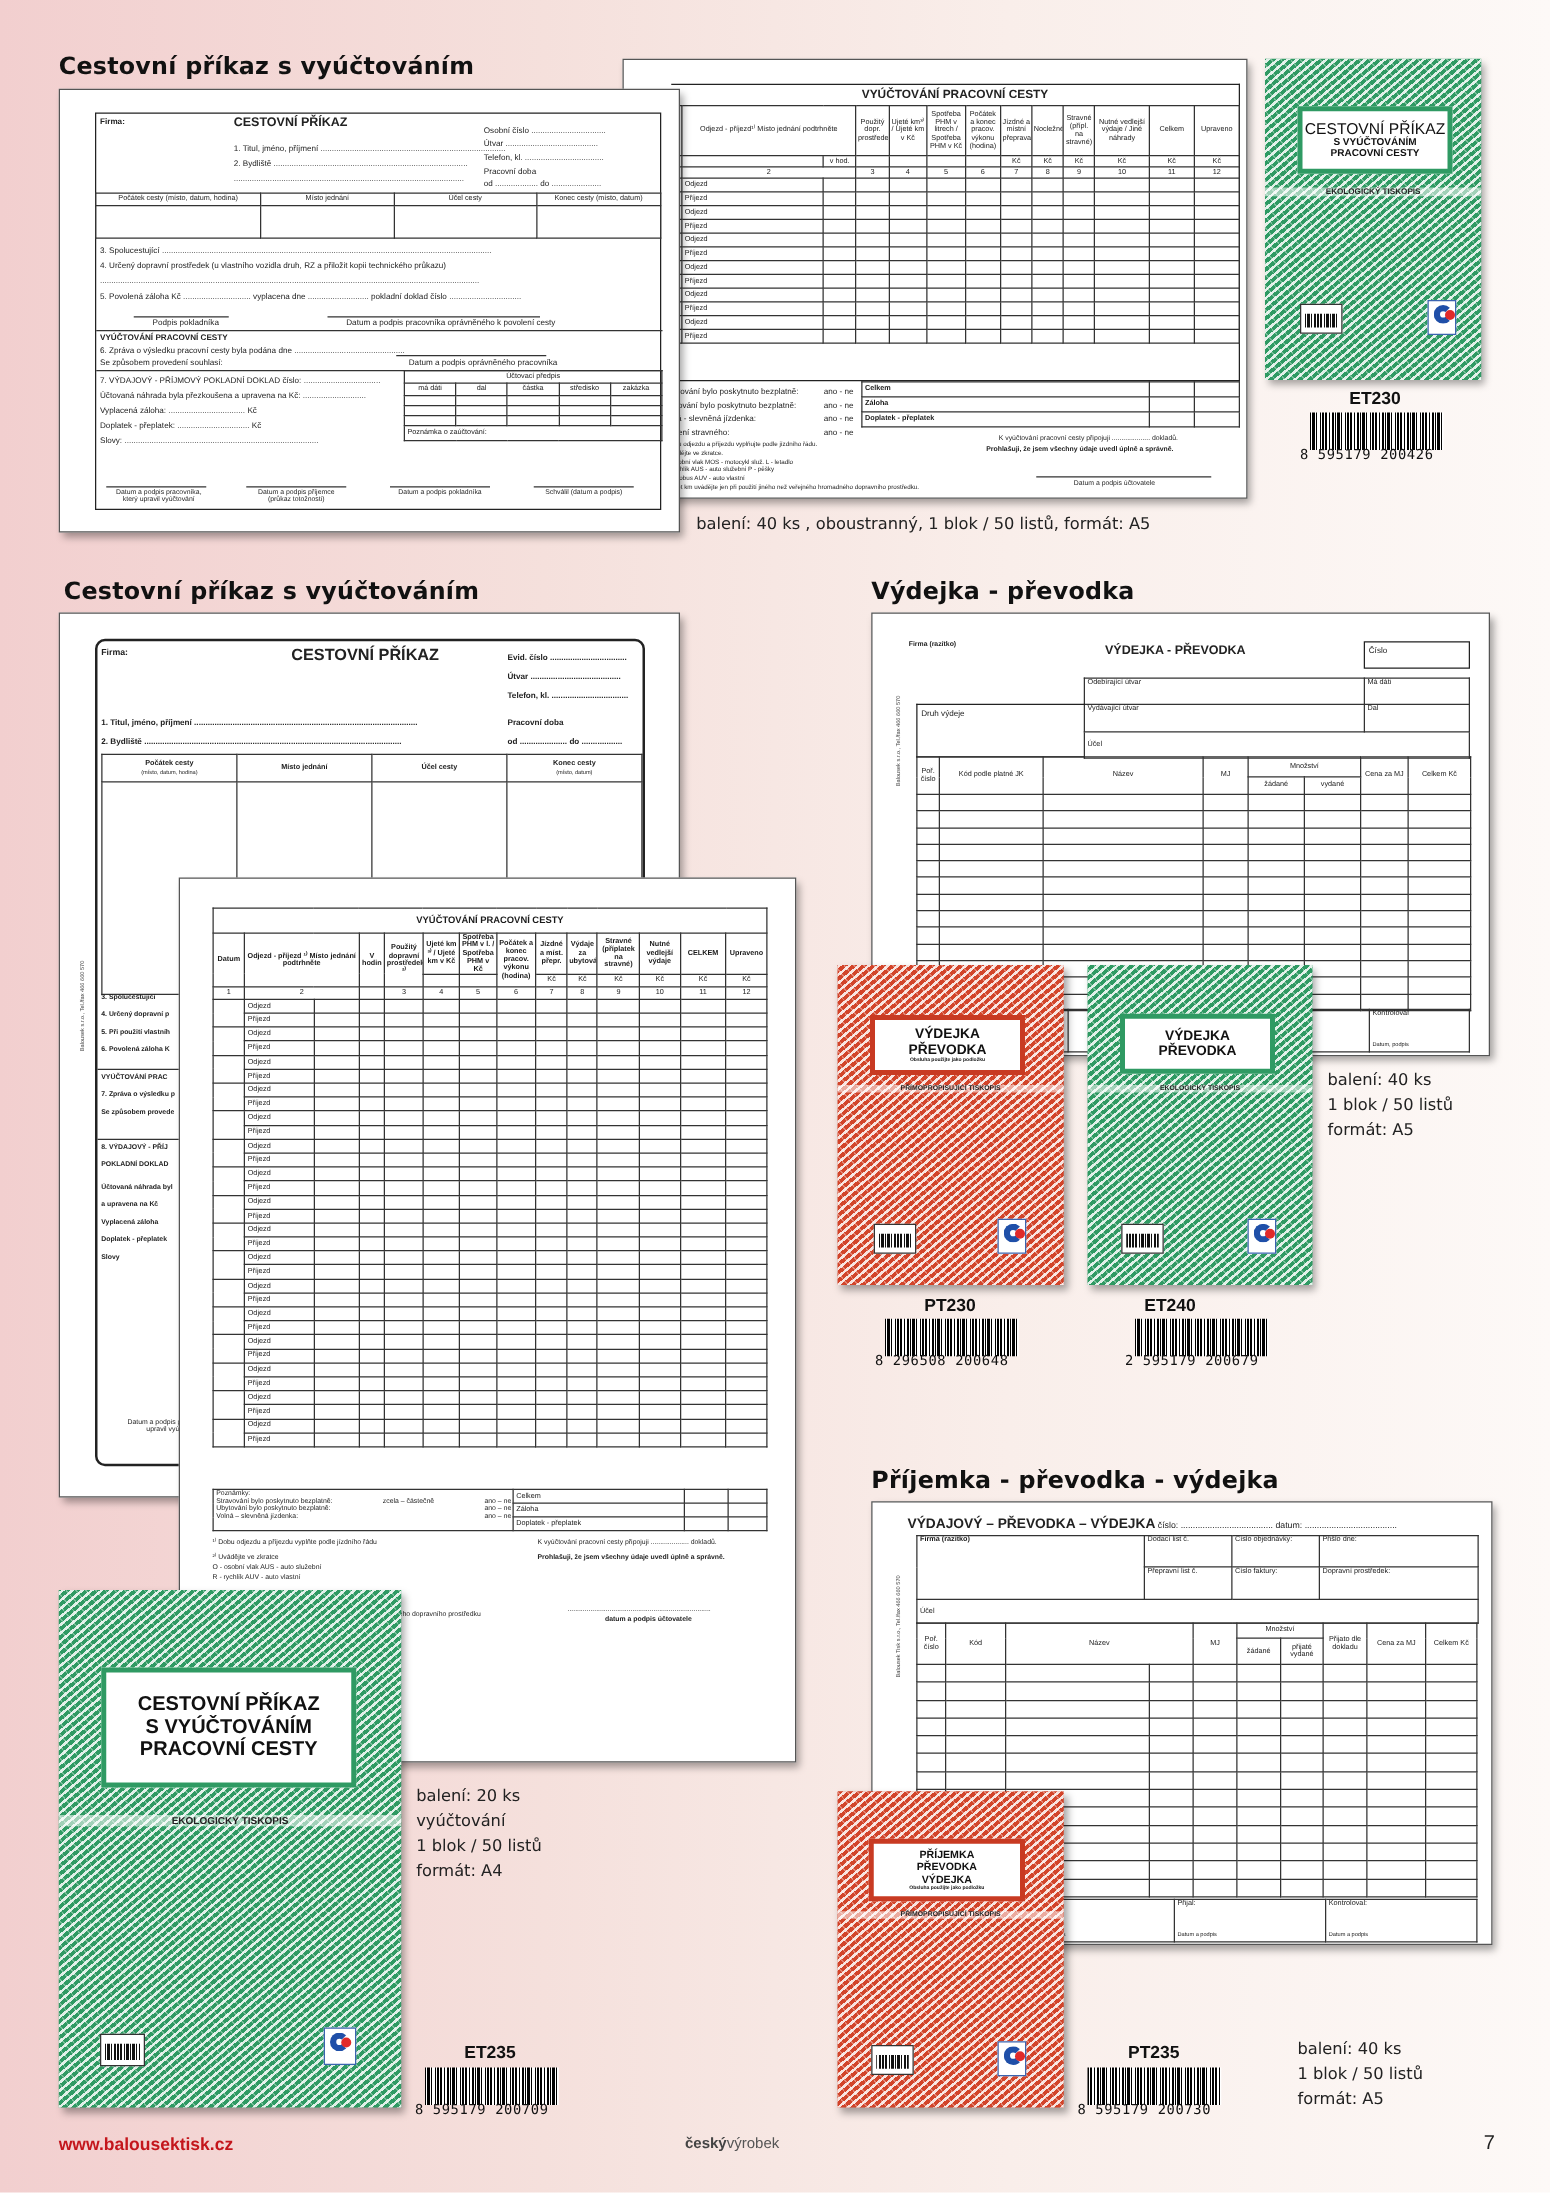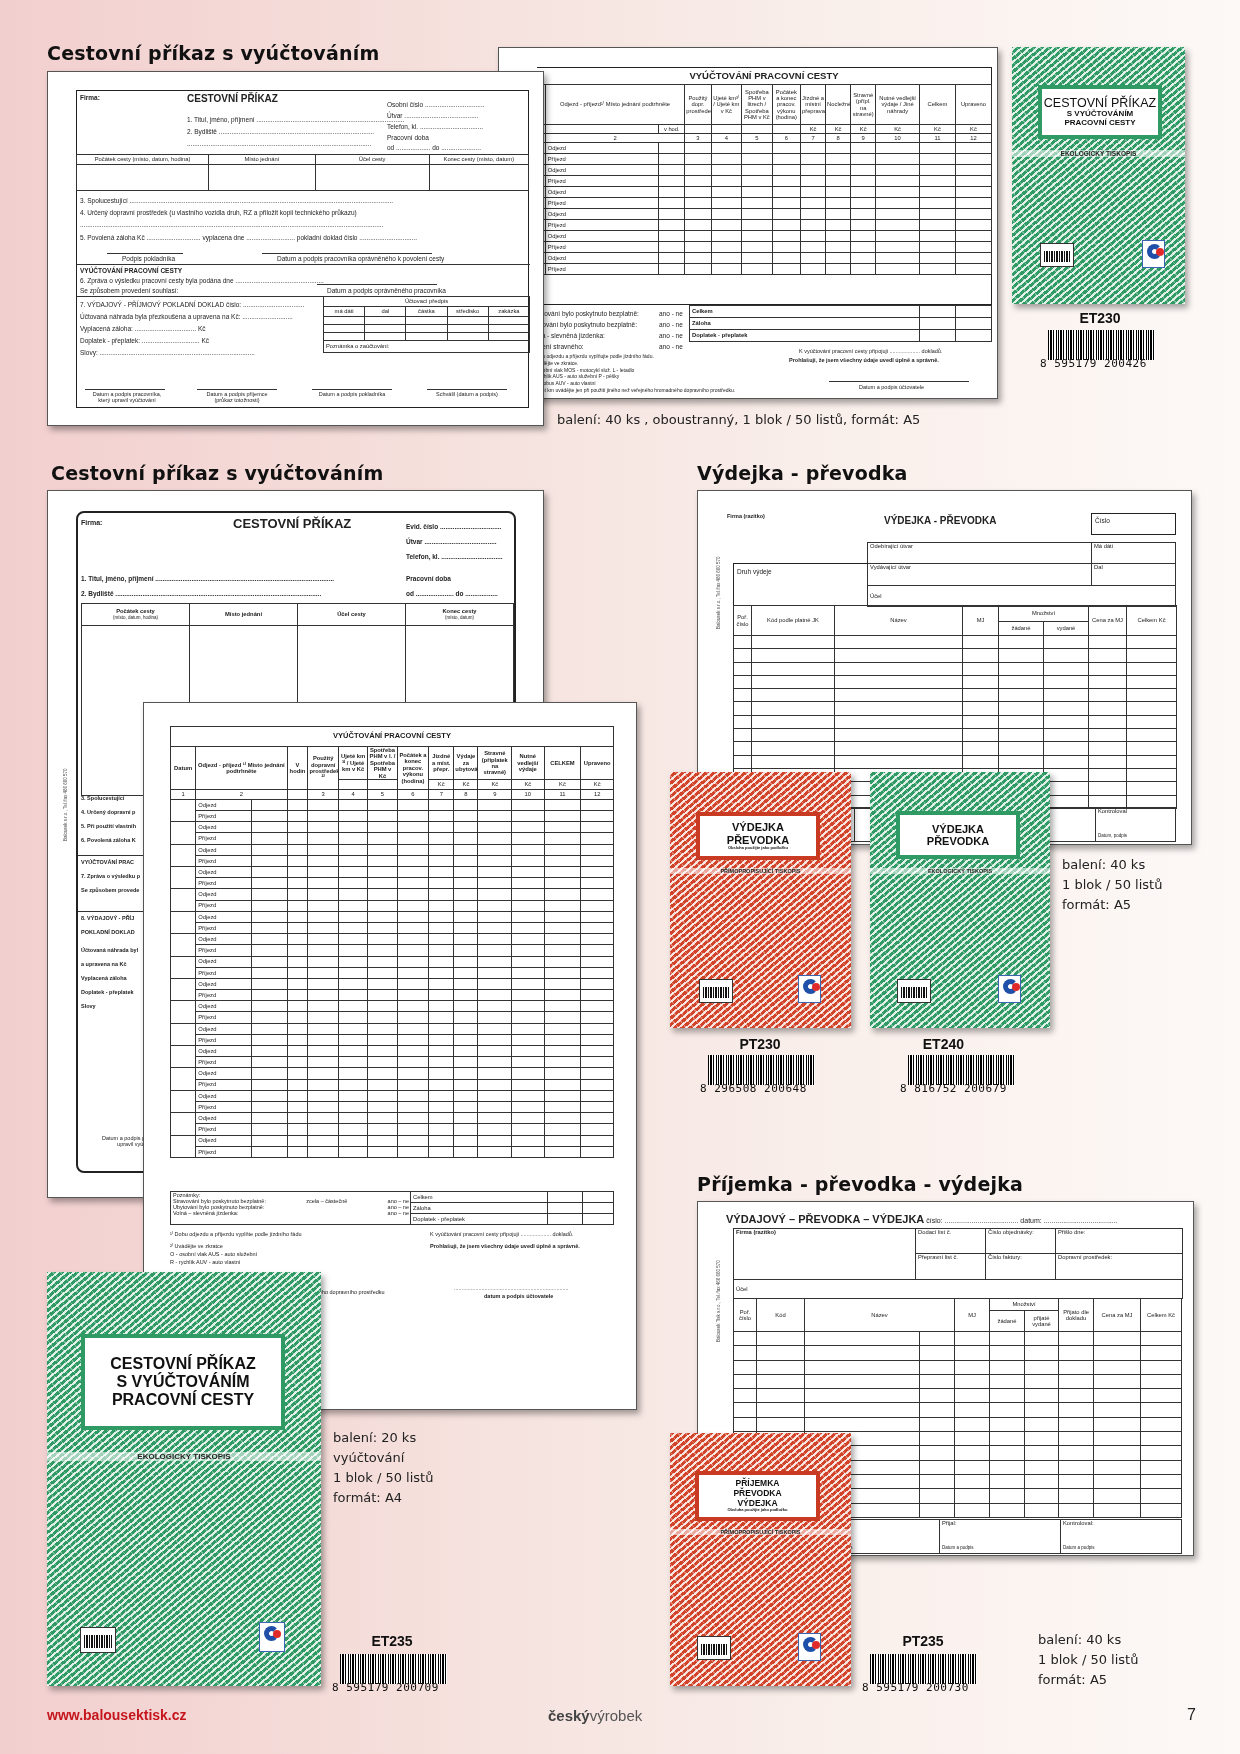--- a/index.html
+++ b/index.html
@@ -33,21 +33,21 @@
   .mini-bar .bars { position: absolute; left: 3px; right: 3px; top: 7px; bottom: 4px; background: repeating-linear-gradient(90deg, #111 0 1px, #fff 1px 2px, #111 2px 4px, #fff 4px 5px); }
   .logo { position: absolute; background: #fff; border: 1px solid #3b64b0; }
   .logo .c { position: absolute; left: 4px; top: 3px; width: 15px; height: 15px; border-radius: 50%; border: 5px solid #1f4fa8; border-right-color: transparent; }
   .logo .dot { position: absolute; left: 13px; top: 7px; width: 8px; height: 8px; border-radius: 50%; background: #e02a2a; }
   .code { position: absolute; font-weight: bold; font-size: 14px; text-align: center; color: #111; }
   .barcode { position: absolute; }
   .barcode .bars { position: absolute; left: 8px; right: 0; top: 0; height: 30px; background: repeating-linear-gradient(90deg, #000 0 1px, #fff 1px 2px, #000 2px 4px, #fff 4px 5px, #000 5px 6px, #fff 6px 8px, #000 8px 9px, #fff 9px 10px); }
   .barcode .num { position: absolute; left: 0; top: 27px; font-family: "DejaVu Sans Mono", monospace; font-size: 11px; letter-spacing: 0.5px; background: transparent; color: #111; }
   .caption { position: absolute; font-family: "DejaVu Sans", sans-serif; font-size: 13px; color: #222; line-height: 20px; }
   .footer-url { position: absolute; font-weight: bold; font-size: 14px; color: #c4161c; }
-  .footer-mid { position: absolute; font-size: 15px; color: #555; }
+  .footer-mid { position: absolute; font-size: 12px; color: #555; }
   .footer-mid b { color: #444; }
   .footer-page { position: absolute; font-size: 16px; color: #222; }
   .vert { position: absolute; transform: rotate(-90deg); transform-origin: left top; font-size: 4.5px; color: #444; white-space: nowrap; }
 </style>
 </head>
 <body>
 
 <div class="abs section-title" style="left:47px;top:42px;">Cestovní příkaz s vyúčtováním</div>
 
 <div class="abs sheet" style="left:498px;top:47px;width:500px;height:352px;">
@@ -1379,24 +1379,24 @@
   </div>
   <div class="cover-sub" style="top:96px;font-size:5.5px;">EKOLOGICKÝ TISKOPIS</div>
   <div class="mini-bar" style="left:27px;top:207px;width:34px;height:24px;">
       <div class="bars"></div>
     </div>
   <div class="logo" style="left:128px;top:203px;width:23px;height:28px;">
       <div class="c"></div>
       <div class="dot"></div>
     </div>
 </div>
-<div class="code" style="left:864px;top:1036px;width:100px;text-align:right;">ET240</div>
+<div class="code" style="left:886px;top:1036px;width:100px;">ET240</div>
 <div class="barcode" style="left:900px;top:1055px;width:115px;height:45px;">
   <div class="bars"></div>
-  <div class="num">8 816752 200679</div>
+  <div class="num">2 595179 200679</div>
 </div>
 
 <div class="caption" style="left:1062px;top:855px;">
   <div>balení: 40 ks</div>
   <div>1 blok / 50 listů</div>
   <div>formát: A5</div>
 </div>
 
 <div class="abs section-title" style="left:697px;top:1173px;">Příjemka - převodka - výdejka</div>
 

